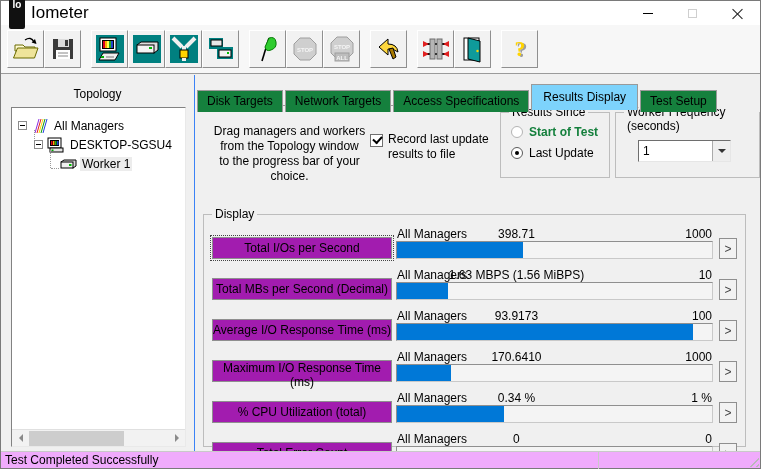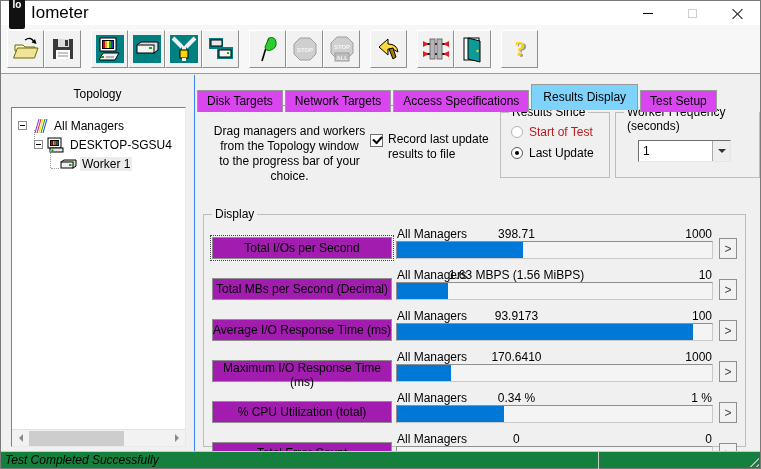--- a/index.html
+++ b/index.html
@@ -52,21 +52,21 @@
   #tree-hscroll { position:absolute; left:0; right:0; bottom:0; height:17px; background:#f2f2f2;
                   display:flex; align-items:center; border-top:1px solid #e0e0e0; }
   .sb-arrow { width:17px; height:17px; display:flex; align-items:center; justify-content:center; }
   .tri-l { width:0; height:0; border:4px solid transparent; border-right-color:#8a8a8a; border-left:none; }
   .tri-r { width:0; height:0; border:4px solid transparent; border-left-color:#8a8a8a; border-right:none; }
   #sb-thumb { width:95px; height:15px; background:#cdcdcd; }
 
   
   #right-panel { flex:1; position:relative; padding-top:9px; }
   #tabstrip { display:flex; align-items:flex-end; padding-left:2px; position:relative; z-index:2; }
-  .tab { padding:3px 9px 4px 9px; border:1px solid #9a9a9a; border-bottom:none; background:#d946ef;
+  .tab { padding:3px 9px 4px 9px; border:1px solid #9a9a9a; border-bottom:none; background:#15803d;
          margin-right:2px; position:relative; top:2px; font-size:12px; }
   .tab.active { top:0; padding:5px 11px 6px 11px; background:#7dd3fc; z-index:3; }
   #tab-content { position:absolute; top:30px; left:2px; right:4px; bottom:0;
                  border-top:1px solid #9a9a9a; background:#f0f0f0; }
 
   
   #settings { position:relative; height:102px; }
   #drag-text { position:absolute; left:10px; top:18px; width:165px; text-align:center;
                white-space:pre-line; line-height:15px; }
   #record-box { position:absolute; left:173px; top:26px; display:flex; }
@@ -78,21 +78,21 @@
   .groupbox { position:absolute; border:1px solid #bdbdbd; }
   .groupbox > .gtitle { position:absolute; top:-8px; left:8px; background:#f0f0f0; padding:0 3px; }
   #grp-since { left:303px; top:6px; width:110px; height:66px; }
   #grp-freq  { left:418px; top:6px; width:145px; height:66px; }
   .radio-row { display:flex; align-items:center; margin:7px 0 0 10px; }
   .radio { width:12px; height:12px; border-radius:50%; border:1px solid #5a5a5a; background:#fff;
            margin-right:6px; position:relative; flex:none; }
   .radio.checked::after { content:""; position:absolute; left:3px; top:3px; width:4px; height:4px;
            border-radius:50%; background:#000; }
   .radio.disabled { border-color:#b4b4b4; }
-  .dis-text { color:#b91c1c; }
+  .dis-text { color:#15803d;font-weight:bold; }
   .combo { position:absolute; left:22px; top:27px; width:93px; height:22px; background:#fff;
            border:1px solid; border-color:#6e6e6e #e6e6e6 #e6e6e6 #6e6e6e; display:flex; }
   .combo-val { flex:1; padding:3px 0 0 4px; }
   .combo-btn { width:18px; background:#eee; border-left:1px solid #aaa;
                display:flex; align-items:center; justify-content:center; }
   .tri-d { width:0; height:0; border:4px solid transparent; border-top-color:#333; border-bottom:none; }
 
   
   #grp-display { position:absolute; left:6px; top:108px; right:10px; bottom:4px;
                  border:1px solid #bdbdbd; }
@@ -105,22 +105,22 @@
   .bar-head { position:relative; height:14px; font-size:12px; }
   .bh-scope { position:absolute; left:1px; top:0; }
   .bh-val { position:absolute; left:38%; transform:translateX(-50%); top:0; white-space:nowrap; }
   .bh-max { position:absolute; right:1px; top:0; }
   .bar { height:18px; background:#f4f4f4; border:1px solid; border-color:#8f8f8f #c9c9c9 #c9c9c9 #8f8f8f; }
   .fill { height:100%; background:#0078d7; }
   .exp-btn { width:18px; height:21px; margin-left:6px; flex:none; background:#f2f2f2;
              border:1px solid #8f8f8f; font:12px "Liberation Sans", sans-serif; color:#444; }
 
   
-  #statusbar { position:absolute; left:0; right:0; bottom:0; height:17px; background:#15803d;
-               border-top:1px solid #c9c9c9; display:flex; align-items:center;font-style:italic; }
+  #statusbar { position:absolute; left:0; right:0; bottom:0; height:17px; background:#f0abfc;
+               border-top:1px solid #c9c9c9; display:flex; align-items:center; }
   #status-text { padding-left:4px; flex:none; width:597px; }
   #status-sep { width:1px; height:17px; background:#c9c9c9; }
   #grip { position:absolute; right:1px; bottom:1px; width:13px; height:13px;
           background:repeating-linear-gradient(135deg,#b9b9b9 0 1px,transparent 1px 4px);
           clip-path:polygon(100% 0,100% 100%,0 100%); }
 </style>
 </head>
 <body>
 
 <div id="window">

